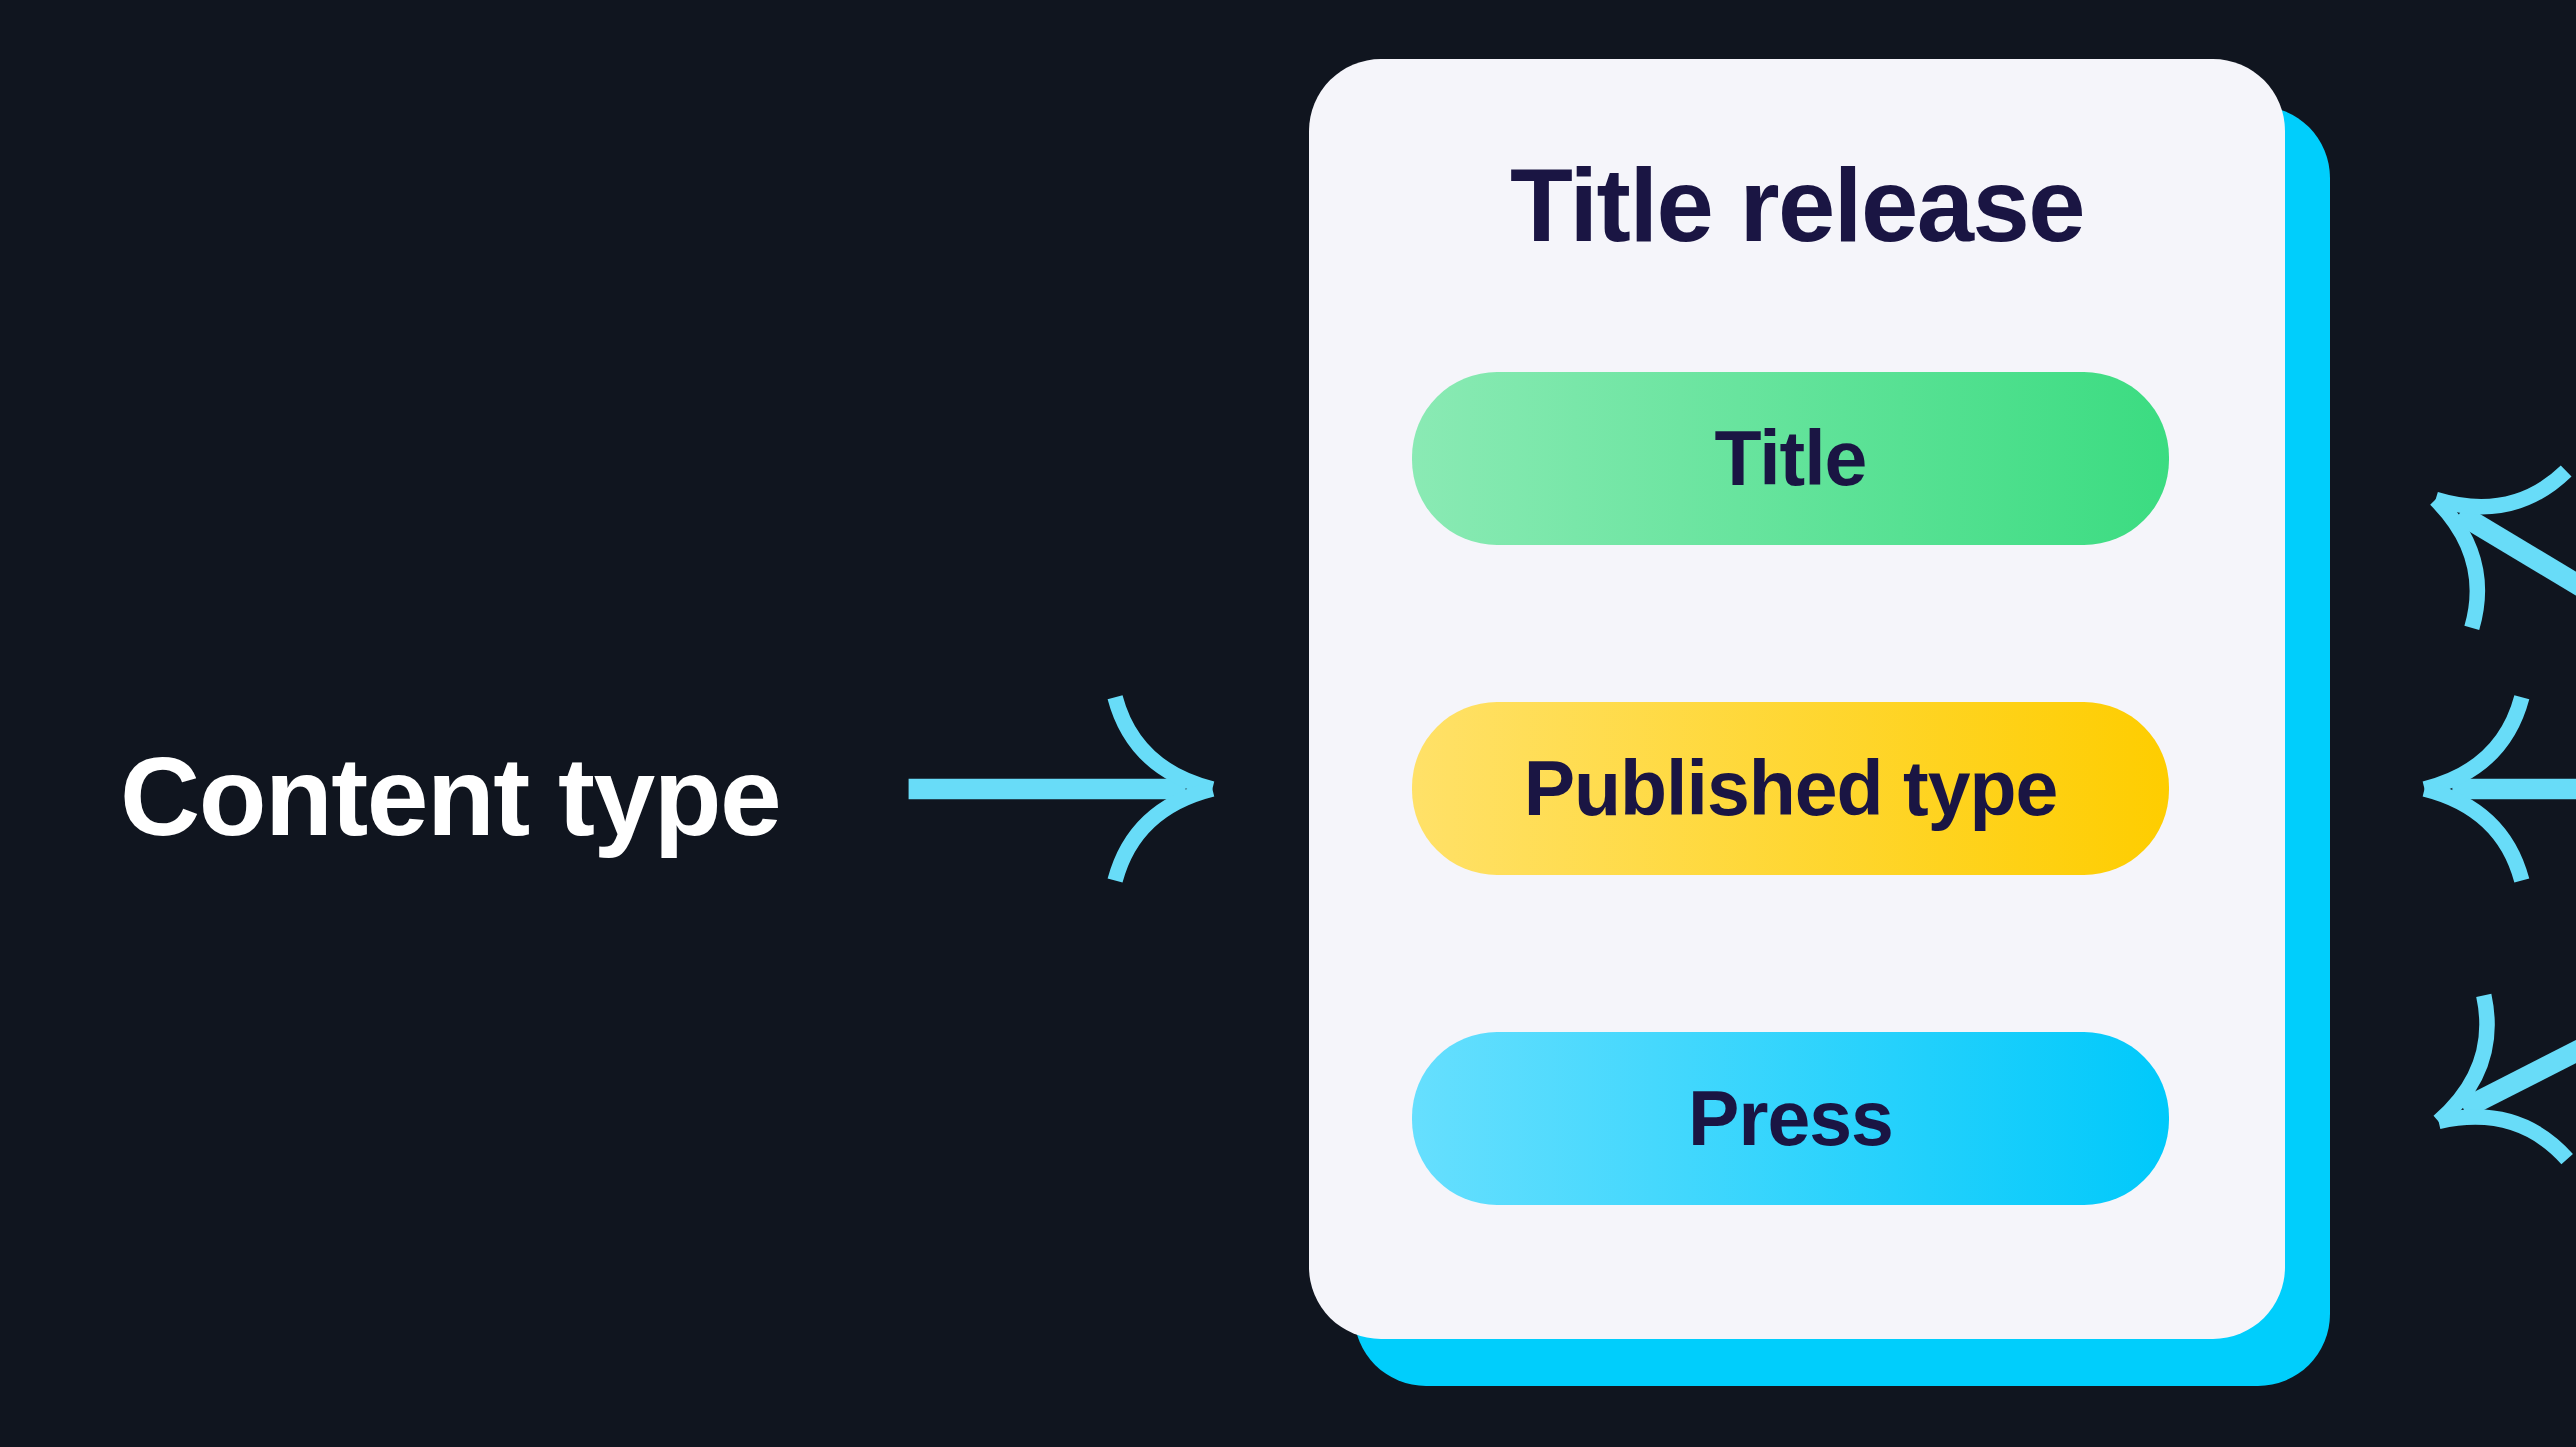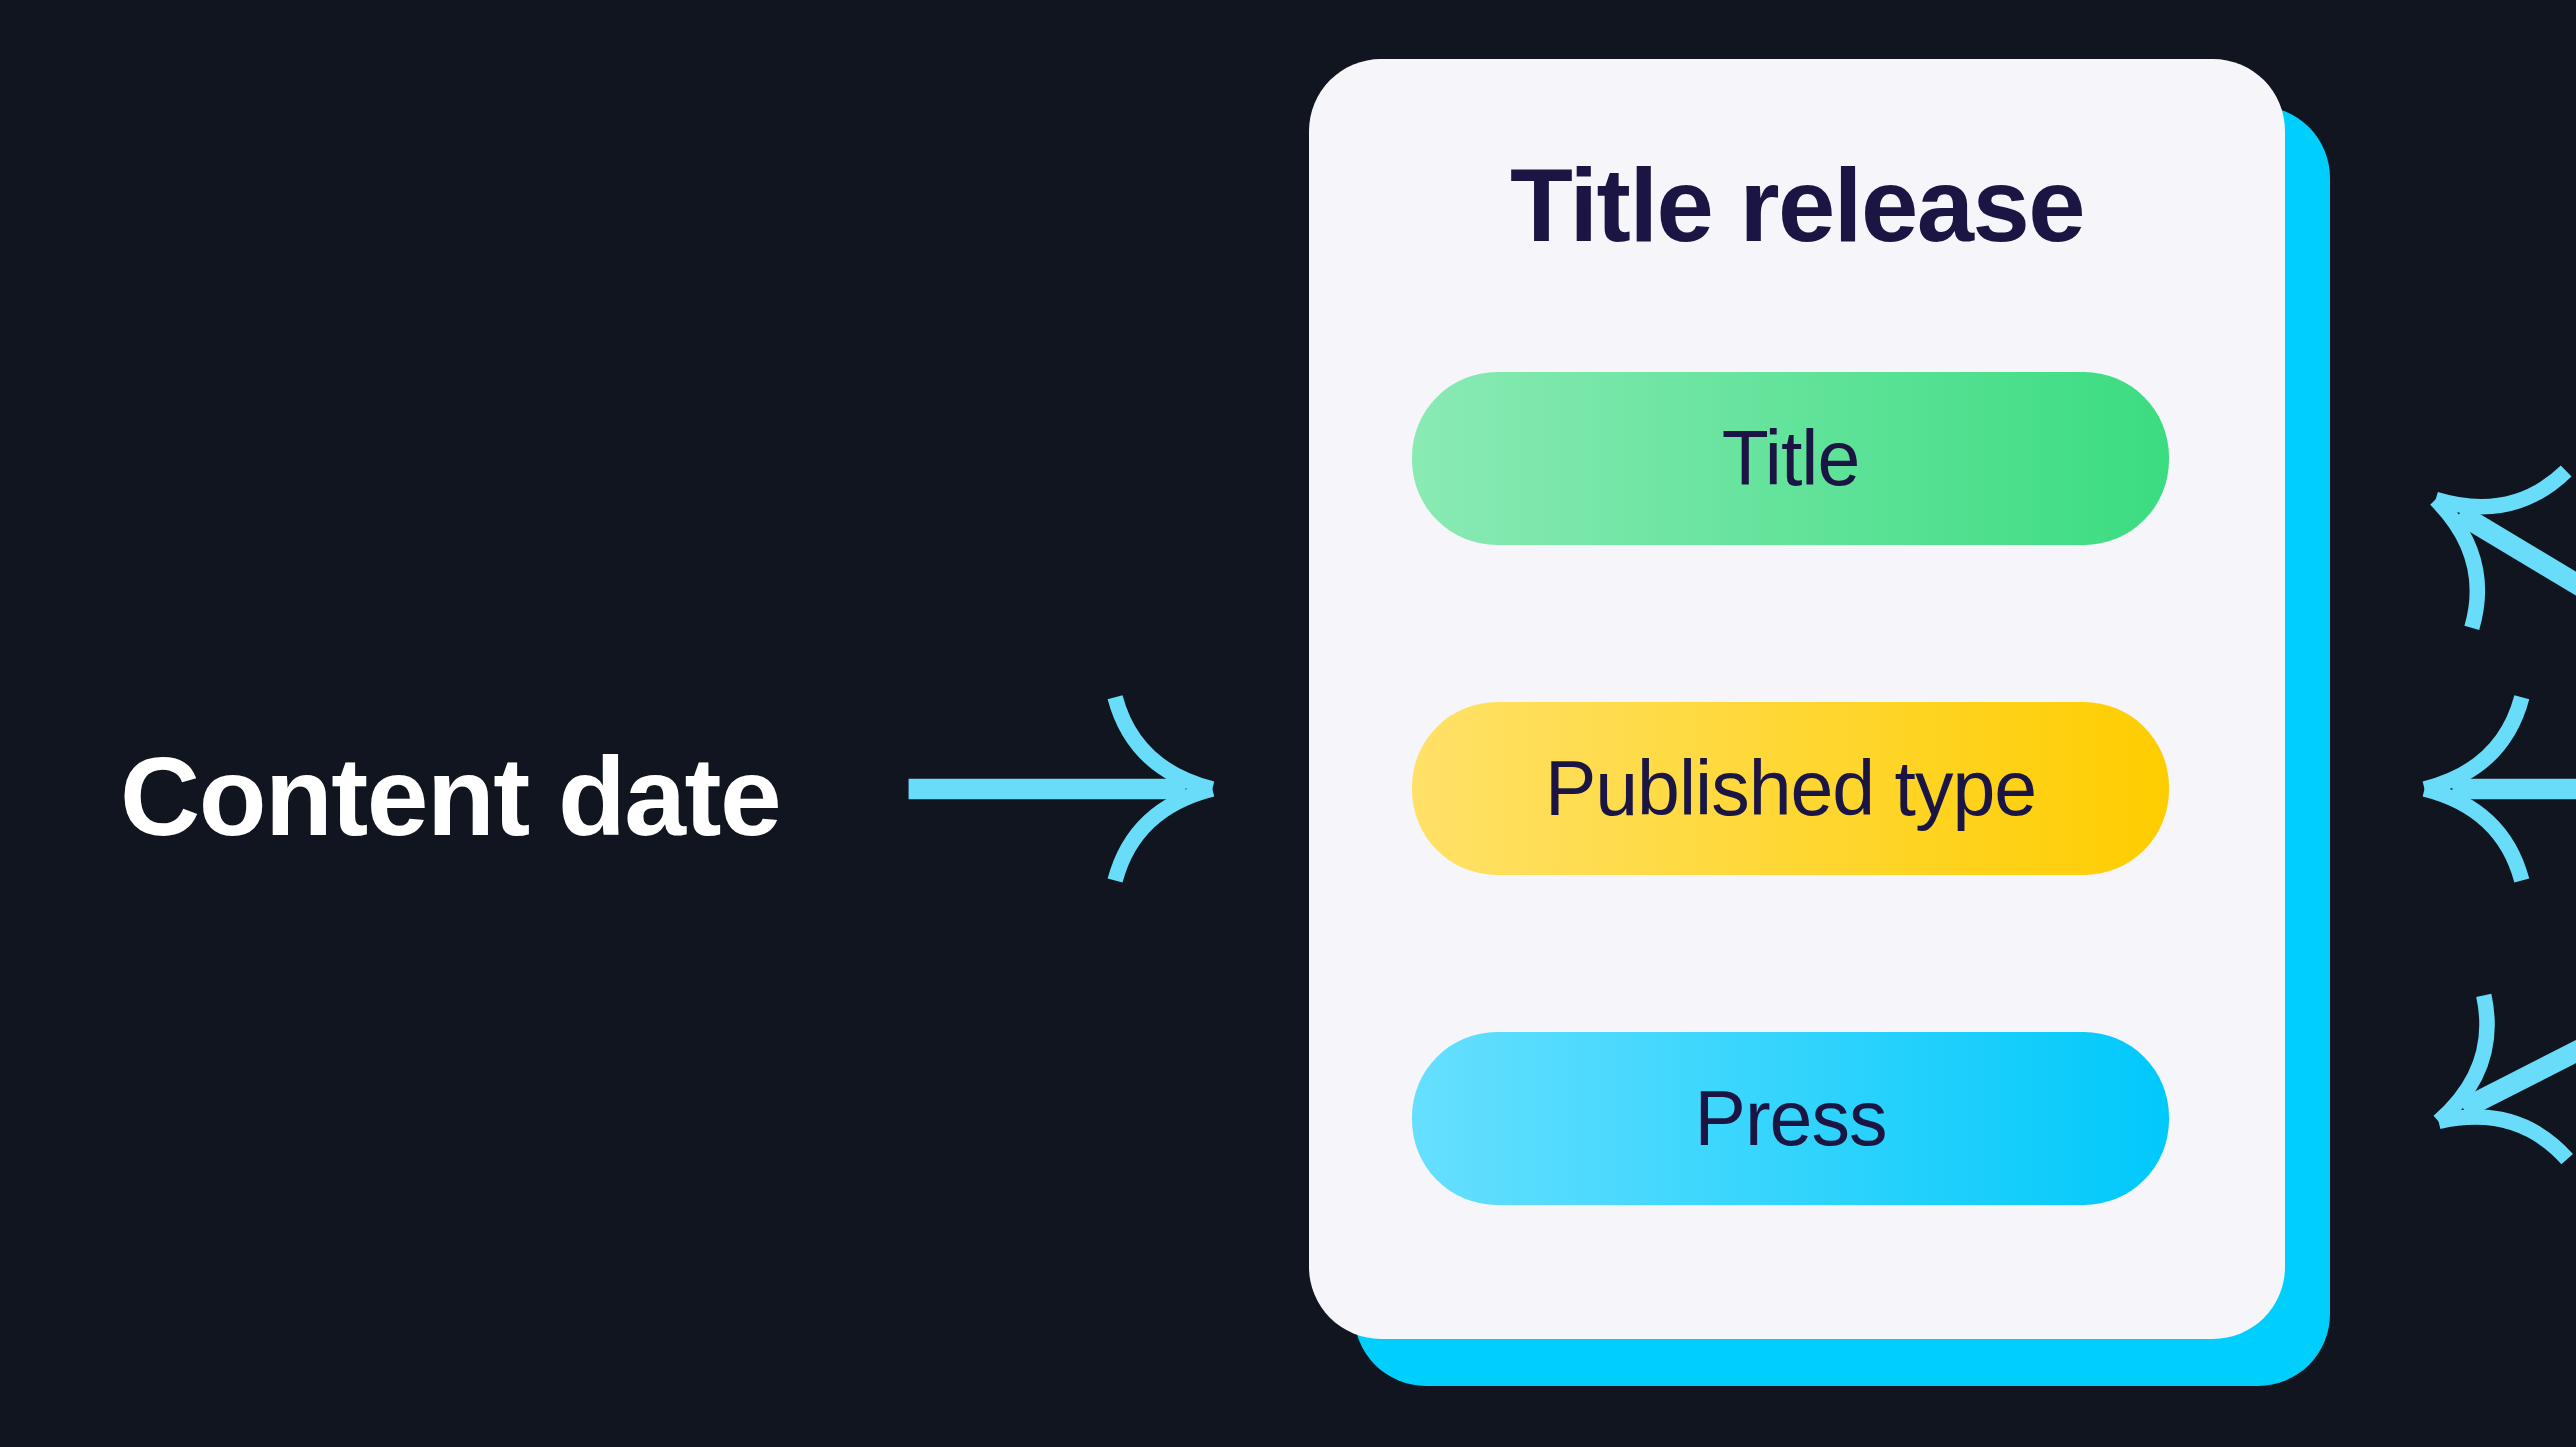--- a/index.html
+++ b/index.html
@@ -55,40 +55,40 @@
     width:757px;
   }
   .pill{
     width:757px;height:173px;
     border-radius:85px;
     margin-bottom:157px;
     display:flex;align-items:center;justify-content:center;
   }
   .pill-label{
     font-size:77px;
-    font-weight:400;
+    font-weight:700;
     letter-spacing:-1px;
     color:var(--navy,#1A1543);
   }
 
   
   .arrow{position:absolute;overflow:visible;}
   .arrow .shaft{stroke:var(--arrow,#68DCF8);stroke-width:40px;stroke-linecap:butt;fill:none;}
   .arrow .barb{stroke:var(--arrow,#68DCF8);stroke-width:30px;stroke-linecap:butt;fill:none;}
   #arrow-right-icon{left:896px;top:670px;}
   #arrow-left-middle-icon{left:2416px;top:670px;}
   #arrow-left-top-icon{left:2421px;top:448px;}
   #arrow-left-bottom-icon{left:2429px;top:956px;}
 </style>
 </head>
 <body>
 
 <div class="stage">
 
-  <div class="side-label" id="content-type-label">Content date</div>
+  <div class="side-label" id="content-type-label">Content type</div>
 
   <svg class="arrow" id="arrow-right-icon" width="330" height="242" viewBox="0 0 640 470">
     <line class="shaft" x1="24" y1="231" x2="562" y2="231"></line>
     <path class="barb" d="M 425 53 Q 462 193 614 231"></path>
     <path class="barb" d="M 425 409 Q 462 269 614 231"></path>
   </svg>
 
   <div class="card-shadow"></div>
 
   <div class="card">

